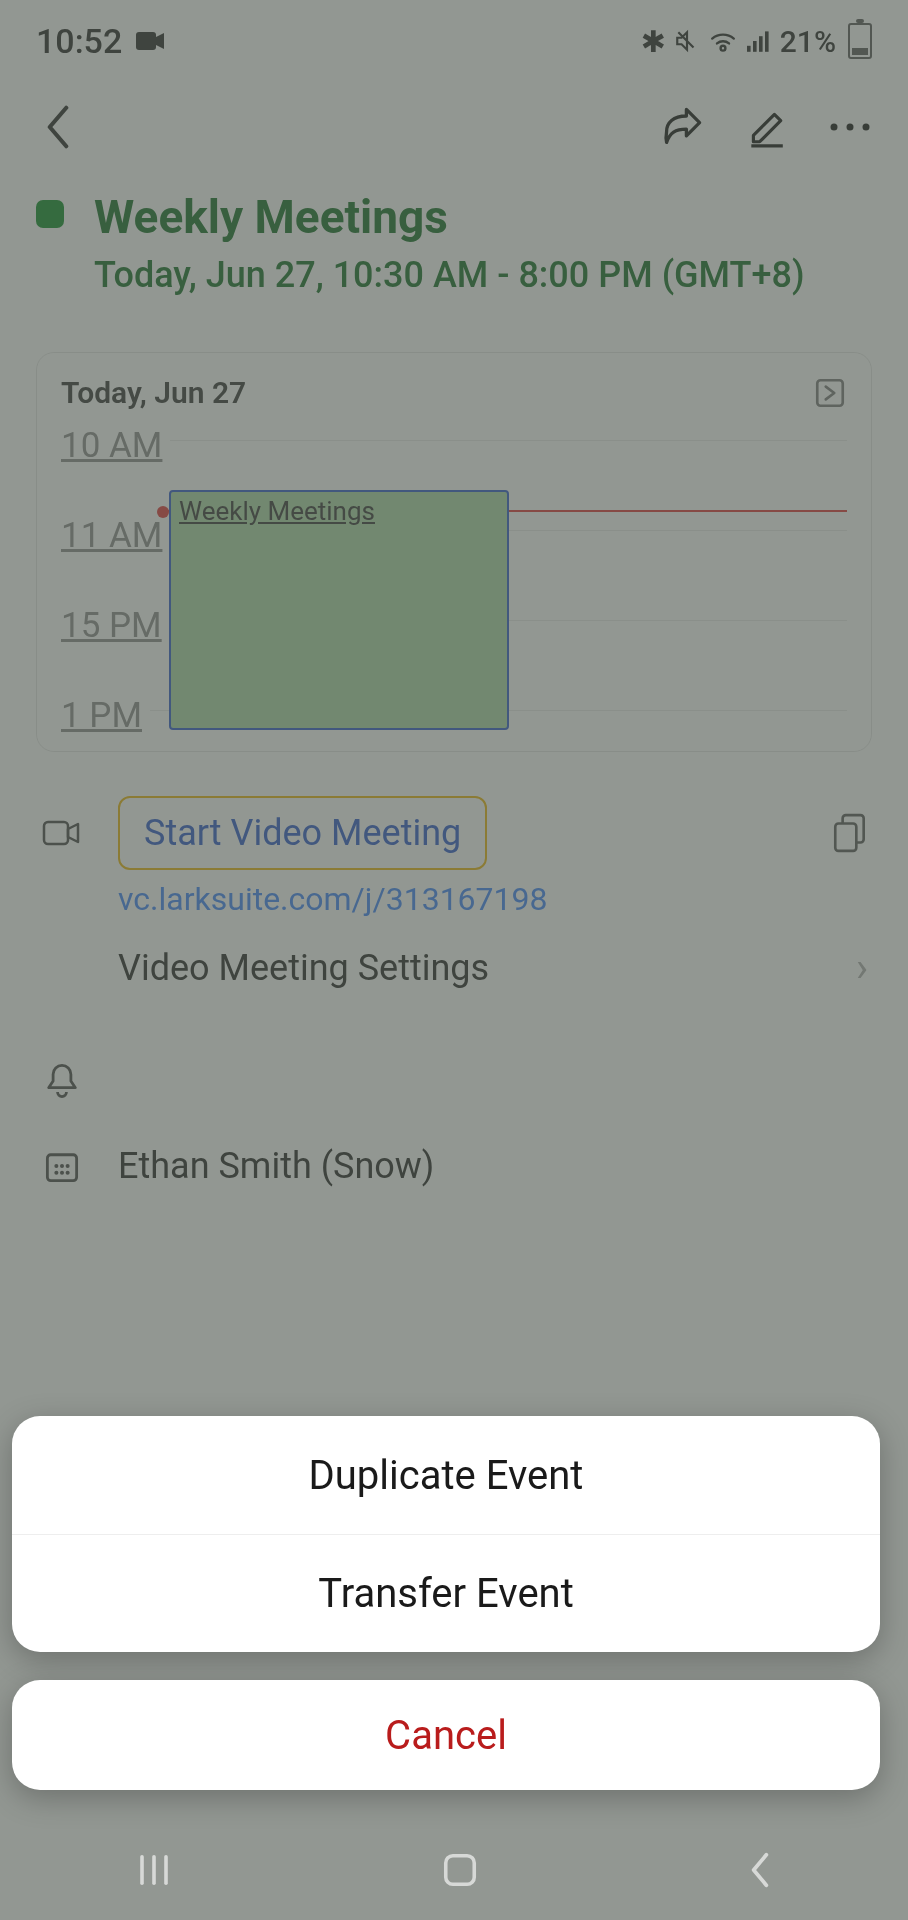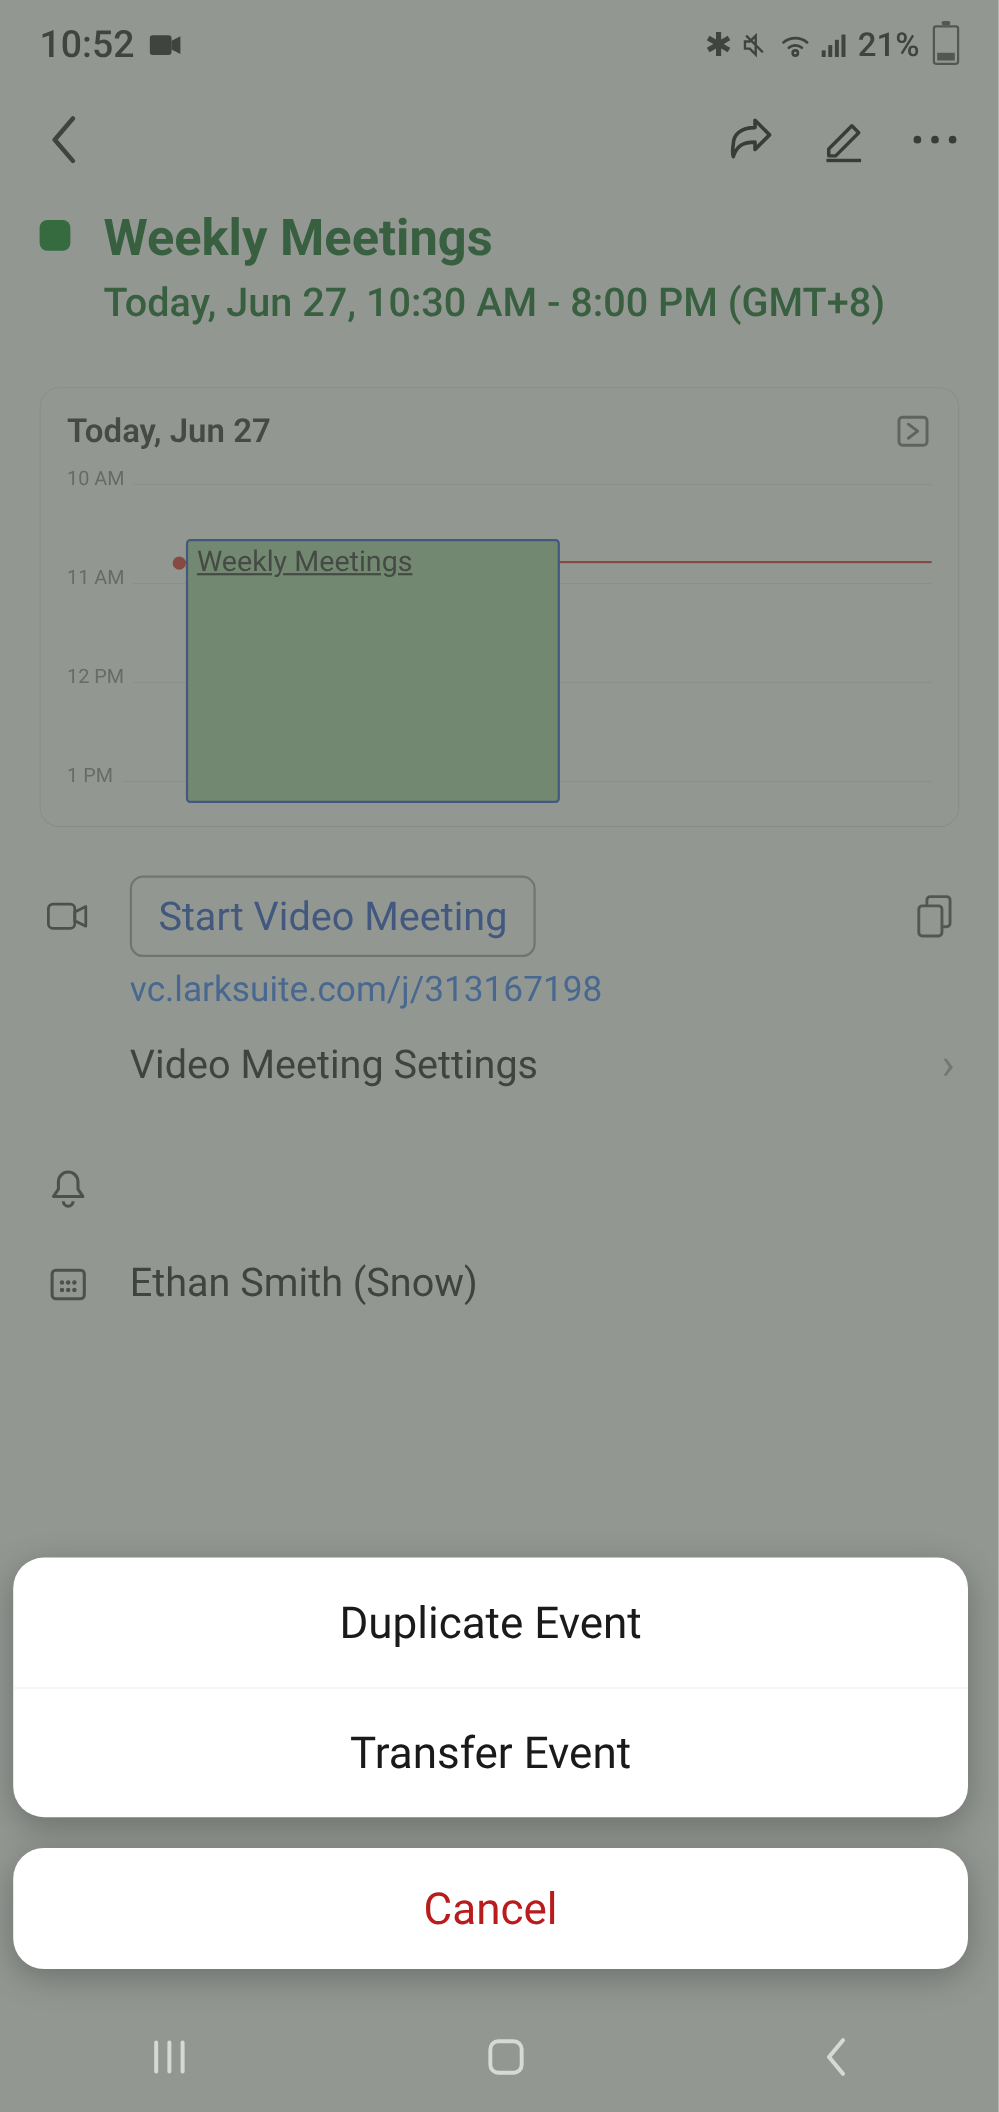--- a/index.html
+++ b/index.html
@@ -70,48 +70,48 @@
 
   .timeline-card{
     margin: 26px 36px 0 36px;
     border:1px solid #e3e3e3;
     border-radius:18px;
     padding: 22px 24px 0 24px;
     height:400px; overflow:hidden;
     position:relative;
   }
   .tl-head{
-    display:flex; align-items:flex-start; gap:18px; font-size:30px;
+    display:flex; align-items:flex-end; gap:18px; font-size:30px;
   }
   .tl-head .date{ color:#333; font-weight:600;}
   .conflict-badge{
     background:#f8d4d4; color:#b42020;
     padding:4px 12px; border-radius:8px; font-size:28px;
   }
   .tl-head .open-icon{ margin-left:auto; }
   .tl-grid{ margin-top:30px; position:relative; height:300px;}
   .tl-row{ position:relative; height:90px; border-top:1px solid #e6e6e6;}
-  .tl-row .lbl{ position:absolute; left:0; top:-16px; font-size:18px; color:#888; background:#fdfdfd; padding-right:8px;}
+  .tl-row .lbl{ position:absolute; left:0; top:-16px; font-size:35px; color:#888; background:#fdfdfd; padding-right:8px;text-decoration:underline;}
   .now-line{ position:absolute; left:100px; right:0; top:70px; height:2px; background:#d33; }
   .now-dot{ position:absolute; left:96px; top:66px; width:12px; height:12px; border-radius:50%; background:#d33;}
   .ev-block{
     position:absolute; left:108px; top:50px; width:340px; height:240px;
     background:#a9d6a3; border:2px solid #2a57c9; border-radius:4px;
     color:#333; font-size:26px; padding:4px 8px; overflow:hidden;
   }
   .ev-block .tt{ text-decoration:underline; }
 
   .section-row{
     display:flex; align-items:center;
     padding: 0 40px; margin-top:44px; gap:34px;
     font-size:36px; color:#222;
   }
   .left-icon{ width:44px; display:flex; justify-content:center;}
   .video-btn{
-    border:2px solid #a3a3a3; color:#2a57c9;
+    border:2px solid #eab308; color:#2a57c9;
     padding:14px 24px; border-radius:12px; font-size:36px;
   }
   .video-row .copy-icon{ margin-left:auto; }
   .vc-link-row{
     padding: 10px 40px 0 118px;
   }
   .vc-link{ color:#3b82f6; font-size:32px;}
   .settings-row{
     display:flex; align-items:center; padding:26px 40px 26px 118px;
     font-size:36px; color:#222;
@@ -245,21 +245,21 @@
       </span>
     </div>
     <div class="tl-grid">
       <div class="tl-row">
           <span class="lbl">10 AM</span>
         </div>
       <div class="tl-row">
           <span class="lbl">11 AM</span>
         </div>
       <div class="tl-row">
-          <span class="lbl">12 PM</span>
+          <span class="lbl">15 PM</span>
         </div>
       <div class="tl-row">
           <span class="lbl">1 PM</span>
         </div>
       <div class="now-line"></div>
       <div class="now-dot"></div>
       <div class="ev-block">
         <span class="tt">Weekly Meetings</span>
       </div>
     </div>

